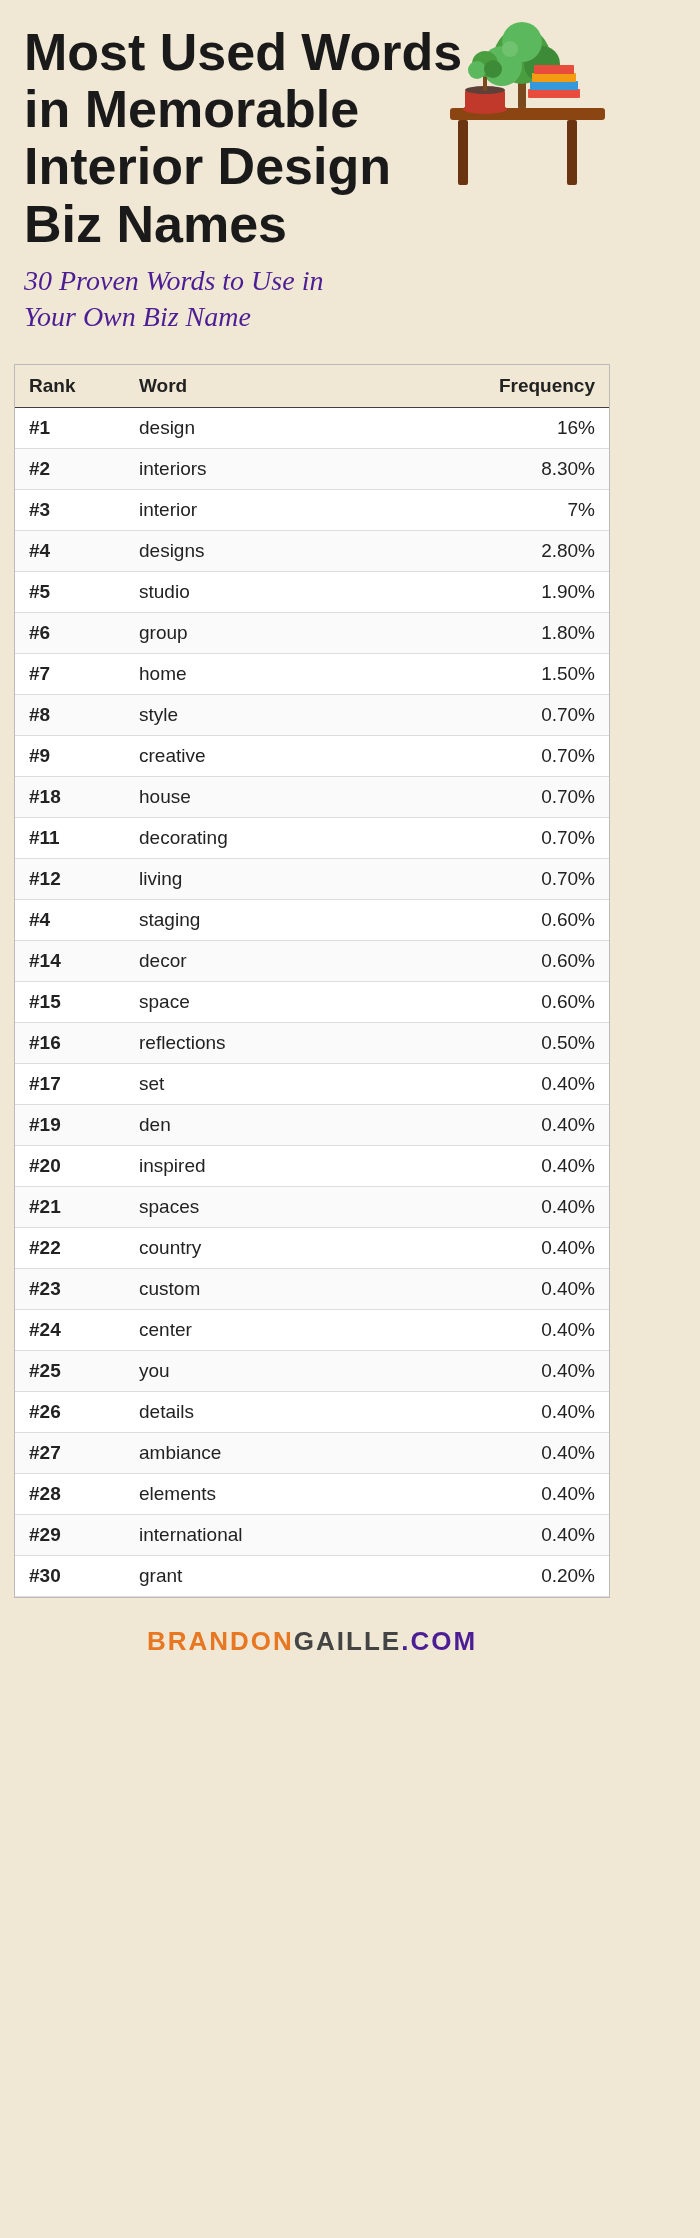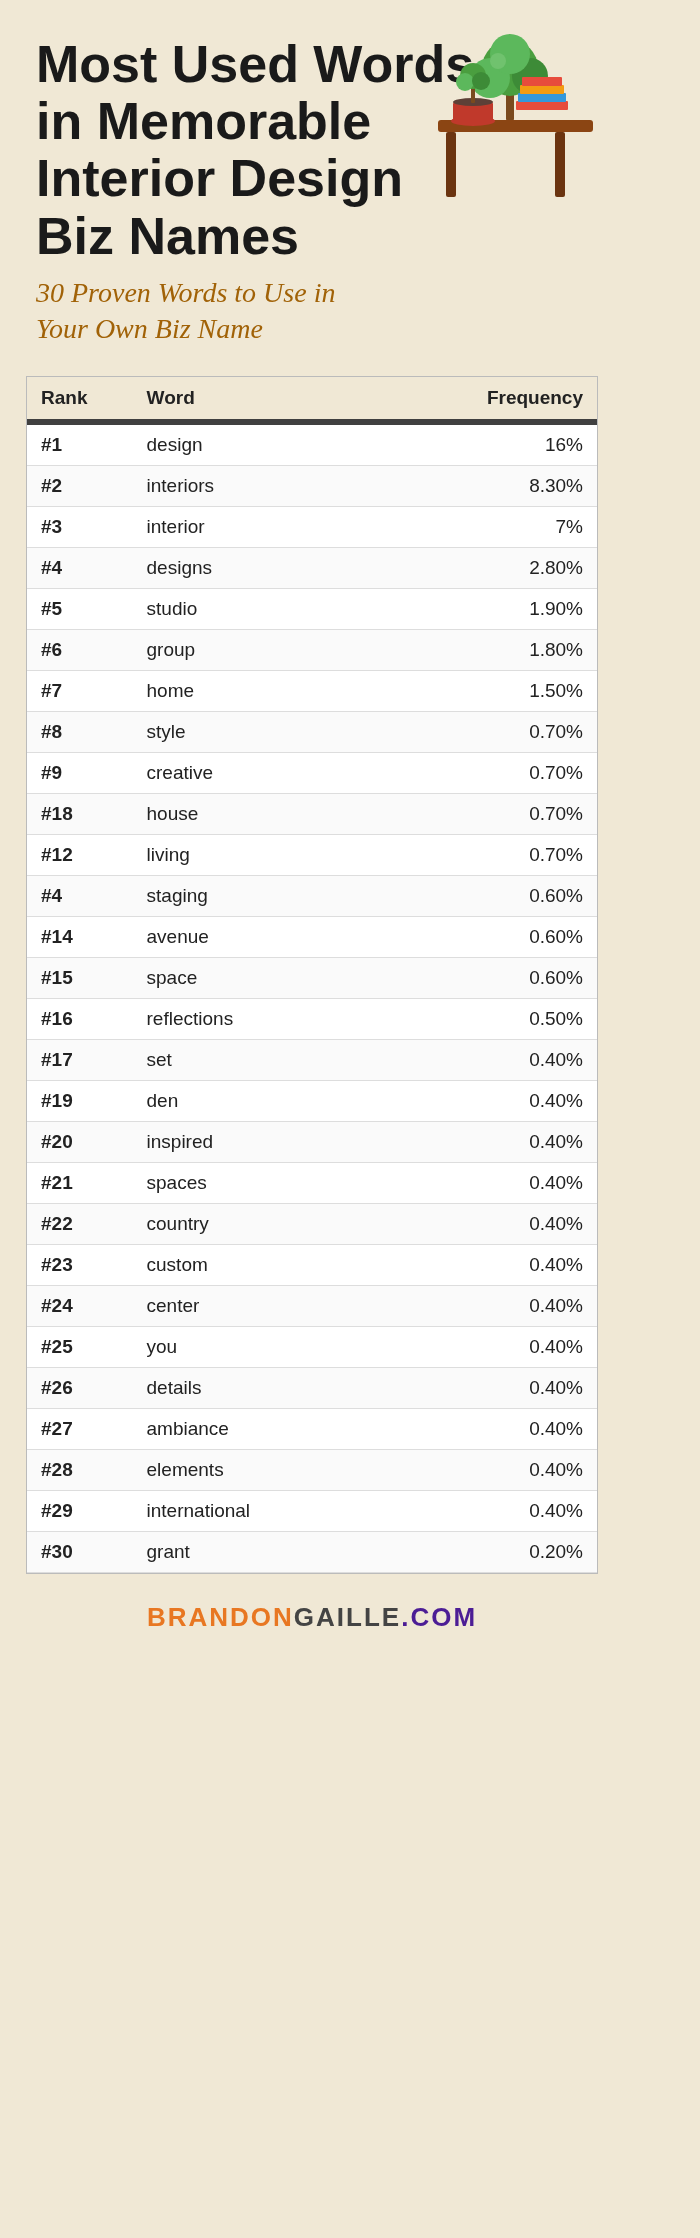--- a/index.html
+++ b/index.html
@@ -7,42 +7,42 @@
     body {
       width: 700px;
       min-height: 2238px;
       background-color: #f0e8d5;
       font-family: Georgia, 'Times New Roman', serif;
     }
 
     .container {
       width: 624px;
       background-color: #f0e8d5;
-      padding: 16px;
+      padding: 4px;
     }
 
     
     .header {
       padding: 20px 20px 10px 20px;
       position: relative;
     }
 
     .main-title {
       font-size: 52px;
       font-weight: 900;
       color: #1a1a1a;
       line-height: 1.1;
       max-width: 490px;
       font-family: Arial Black, Arial, sans-serif;
     }
 
     .subtitle {
       font-size: 28px;
       font-style: italic;
-      color: #a16207;
+      color: #4c1d95;
       margin-top: 10px;
       line-height: 1.3;
       font-family: Georgia, serif;
     }
 
     
     .illustration {
       position: absolute;
       top: 10px;
       right: 15px;
@@ -64,21 +64,21 @@
 
     thead tr {
       background-color: #f0e8d5;
     }
 
     thead th {
       padding: 10px 14px;
       font-size: 19px;
       font-weight: bold;
       color: #222;
-      border-bottom: 6px solid #404040;
+      border-bottom: 1px solid #404040;
       font-family: Arial, sans-serif;
       text-align: left;
     }
 
     thead th.freq-col {
       text-align: right;
     }
 
     tbody tr {
       border-bottom: 1px solid #ddd;
@@ -247,32 +247,37 @@
             <td class="rank-col">#9</td>
             <td class="word-col">creative</td>
             <td class="freq-col">0.70%</td>
           </tr>
           <tr>
             <td class="rank-col">#18</td>
             <td class="word-col">house</td>
             <td class="freq-col">0.70%</td>
           </tr>
           <tr>
+            <td class="rank-col">#11</td>
+            <td class="word-col">decorating</td>
+            <td class="freq-col">0.70%</td>
+          </tr>
+          <tr>
             <td class="rank-col">#12</td>
             <td class="word-col">living</td>
             <td class="freq-col">0.70%</td>
           </tr>
           <tr>
             <td class="rank-col">#4</td>
             <td class="word-col">staging</td>
             <td class="freq-col">0.60%</td>
           </tr>
           <tr>
             <td class="rank-col">#14</td>
-            <td class="word-col">avenue</td>
+            <td class="word-col">decor</td>
             <td class="freq-col">0.60%</td>
           </tr>
           <tr>
             <td class="rank-col">#15</td>
             <td class="word-col">space</td>
             <td class="freq-col">0.60%</td>
           </tr>
           <tr>
             <td class="rank-col">#16</td>
             <td class="word-col">reflections</td>

